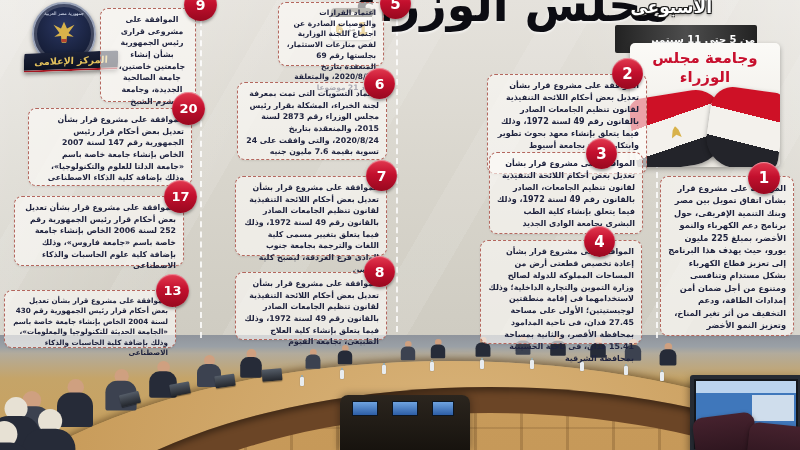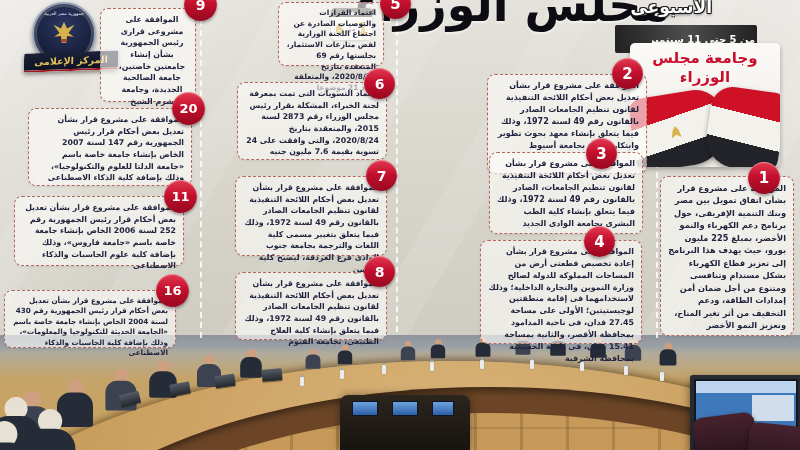--- a/index.html
+++ b/index.html
@@ -264,16 +264,16 @@
   <div class="numc" style="left:748px;top:162px;width:32px;height:32px;font-size:15px;">1</div>
   <div class="numc" style="left:612px;top:58px;width:31px;height:31px;font-size:15px;">2</div>
   <div class="numc" style="left:586px;top:138px;width:31px;height:31px;font-size:15px;">3</div>
   <div class="numc" style="left:584px;top:226px;width:31px;height:31px;font-size:15px;">4</div>
   <div class="numc" style="left:380px;top:-12px;width:31px;height:31px;font-size:15px;">5</div>
   <div class="numc" style="left:364px;top:68px;width:31px;height:31px;font-size:14px;">6</div>
   <div class="numc" style="left:366px;top:160px;width:31px;height:31px;font-size:14px;">7</div>
   <div class="numc" style="left:364px;top:256px;width:31px;height:31px;font-size:14px;">8</div>
   <div class="numc" style="left:184px;top:-12px;width:33px;height:33px;font-size:14px;">9</div>
   <div class="numc" style="left:172px;top:92px;width:33px;height:33px;font-size:13px;">20</div>
-  <div class="numc" style="left:164px;top:180px;width:33px;height:33px;font-size:13px;">11</div>
-  <div class="numc" style="left:156px;top:274px;width:33px;height:33px;font-size:13px;">16</div>
+  <div class="numc" style="left:164px;top:180px;width:33px;height:33px;font-size:13px;">17</div>
+  <div class="numc" style="left:156px;top:274px;width:33px;height:33px;font-size:13px;">13</div>
 
 </div>
 
 </body></html>

